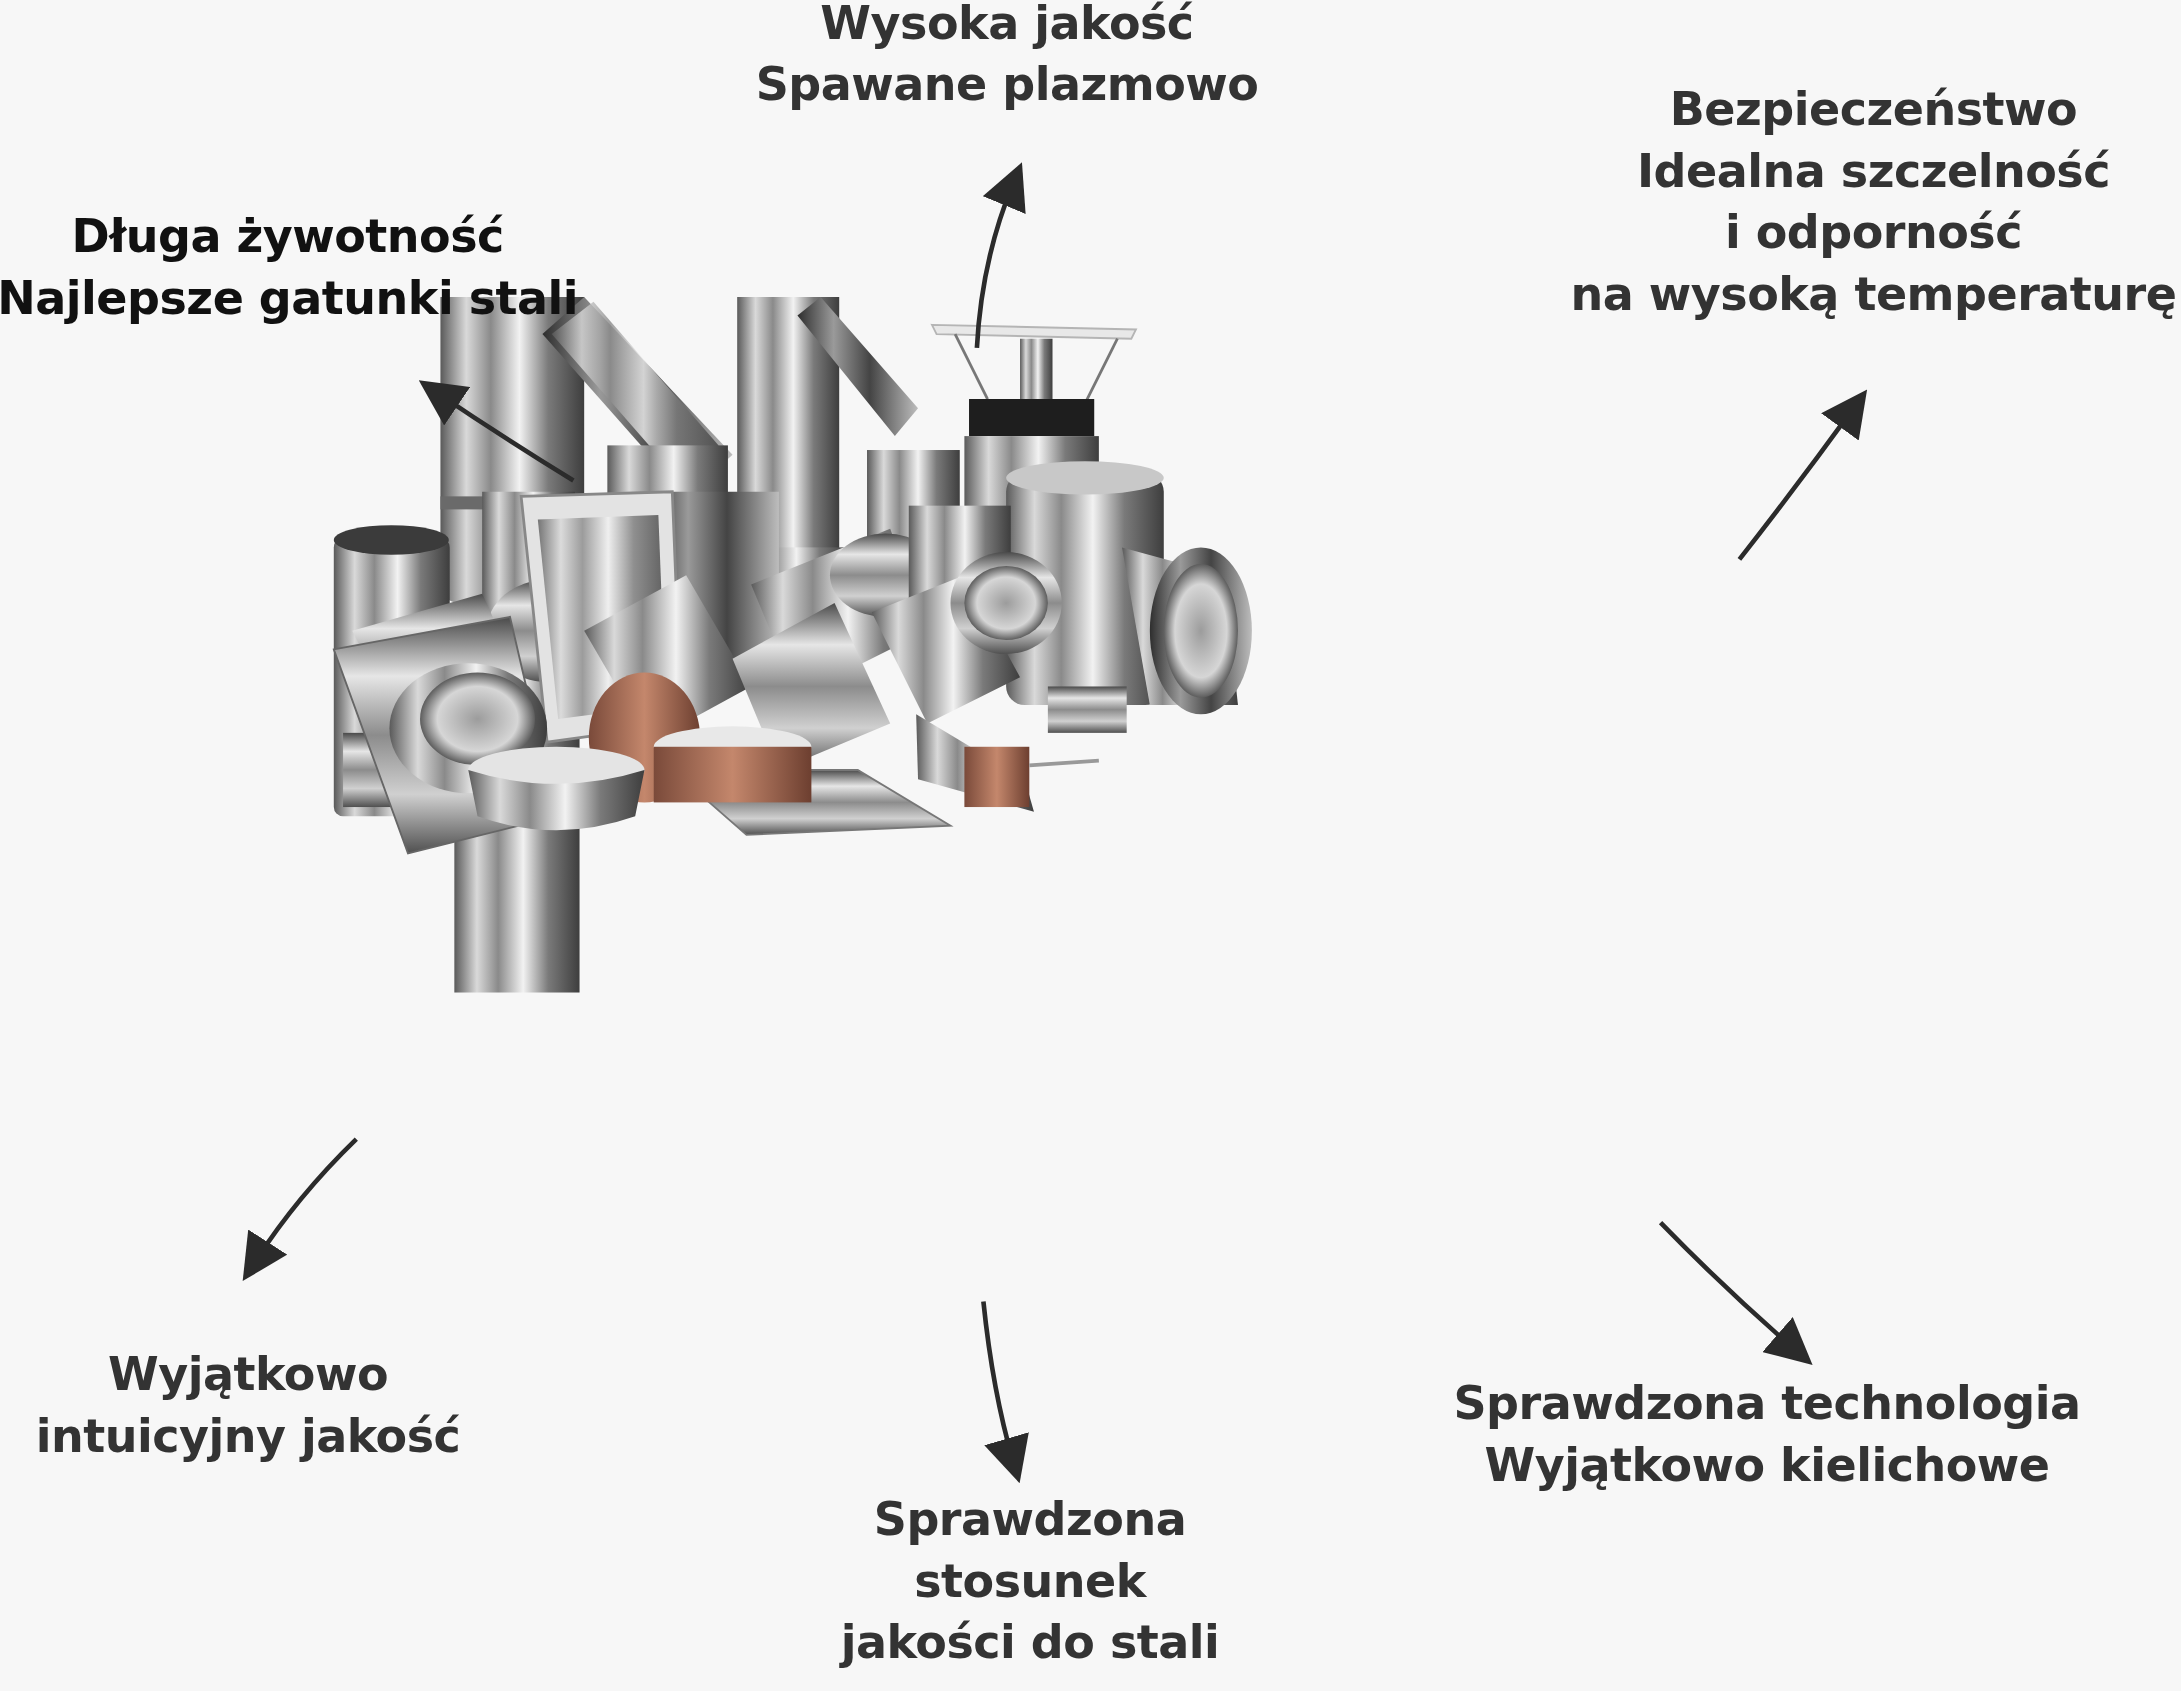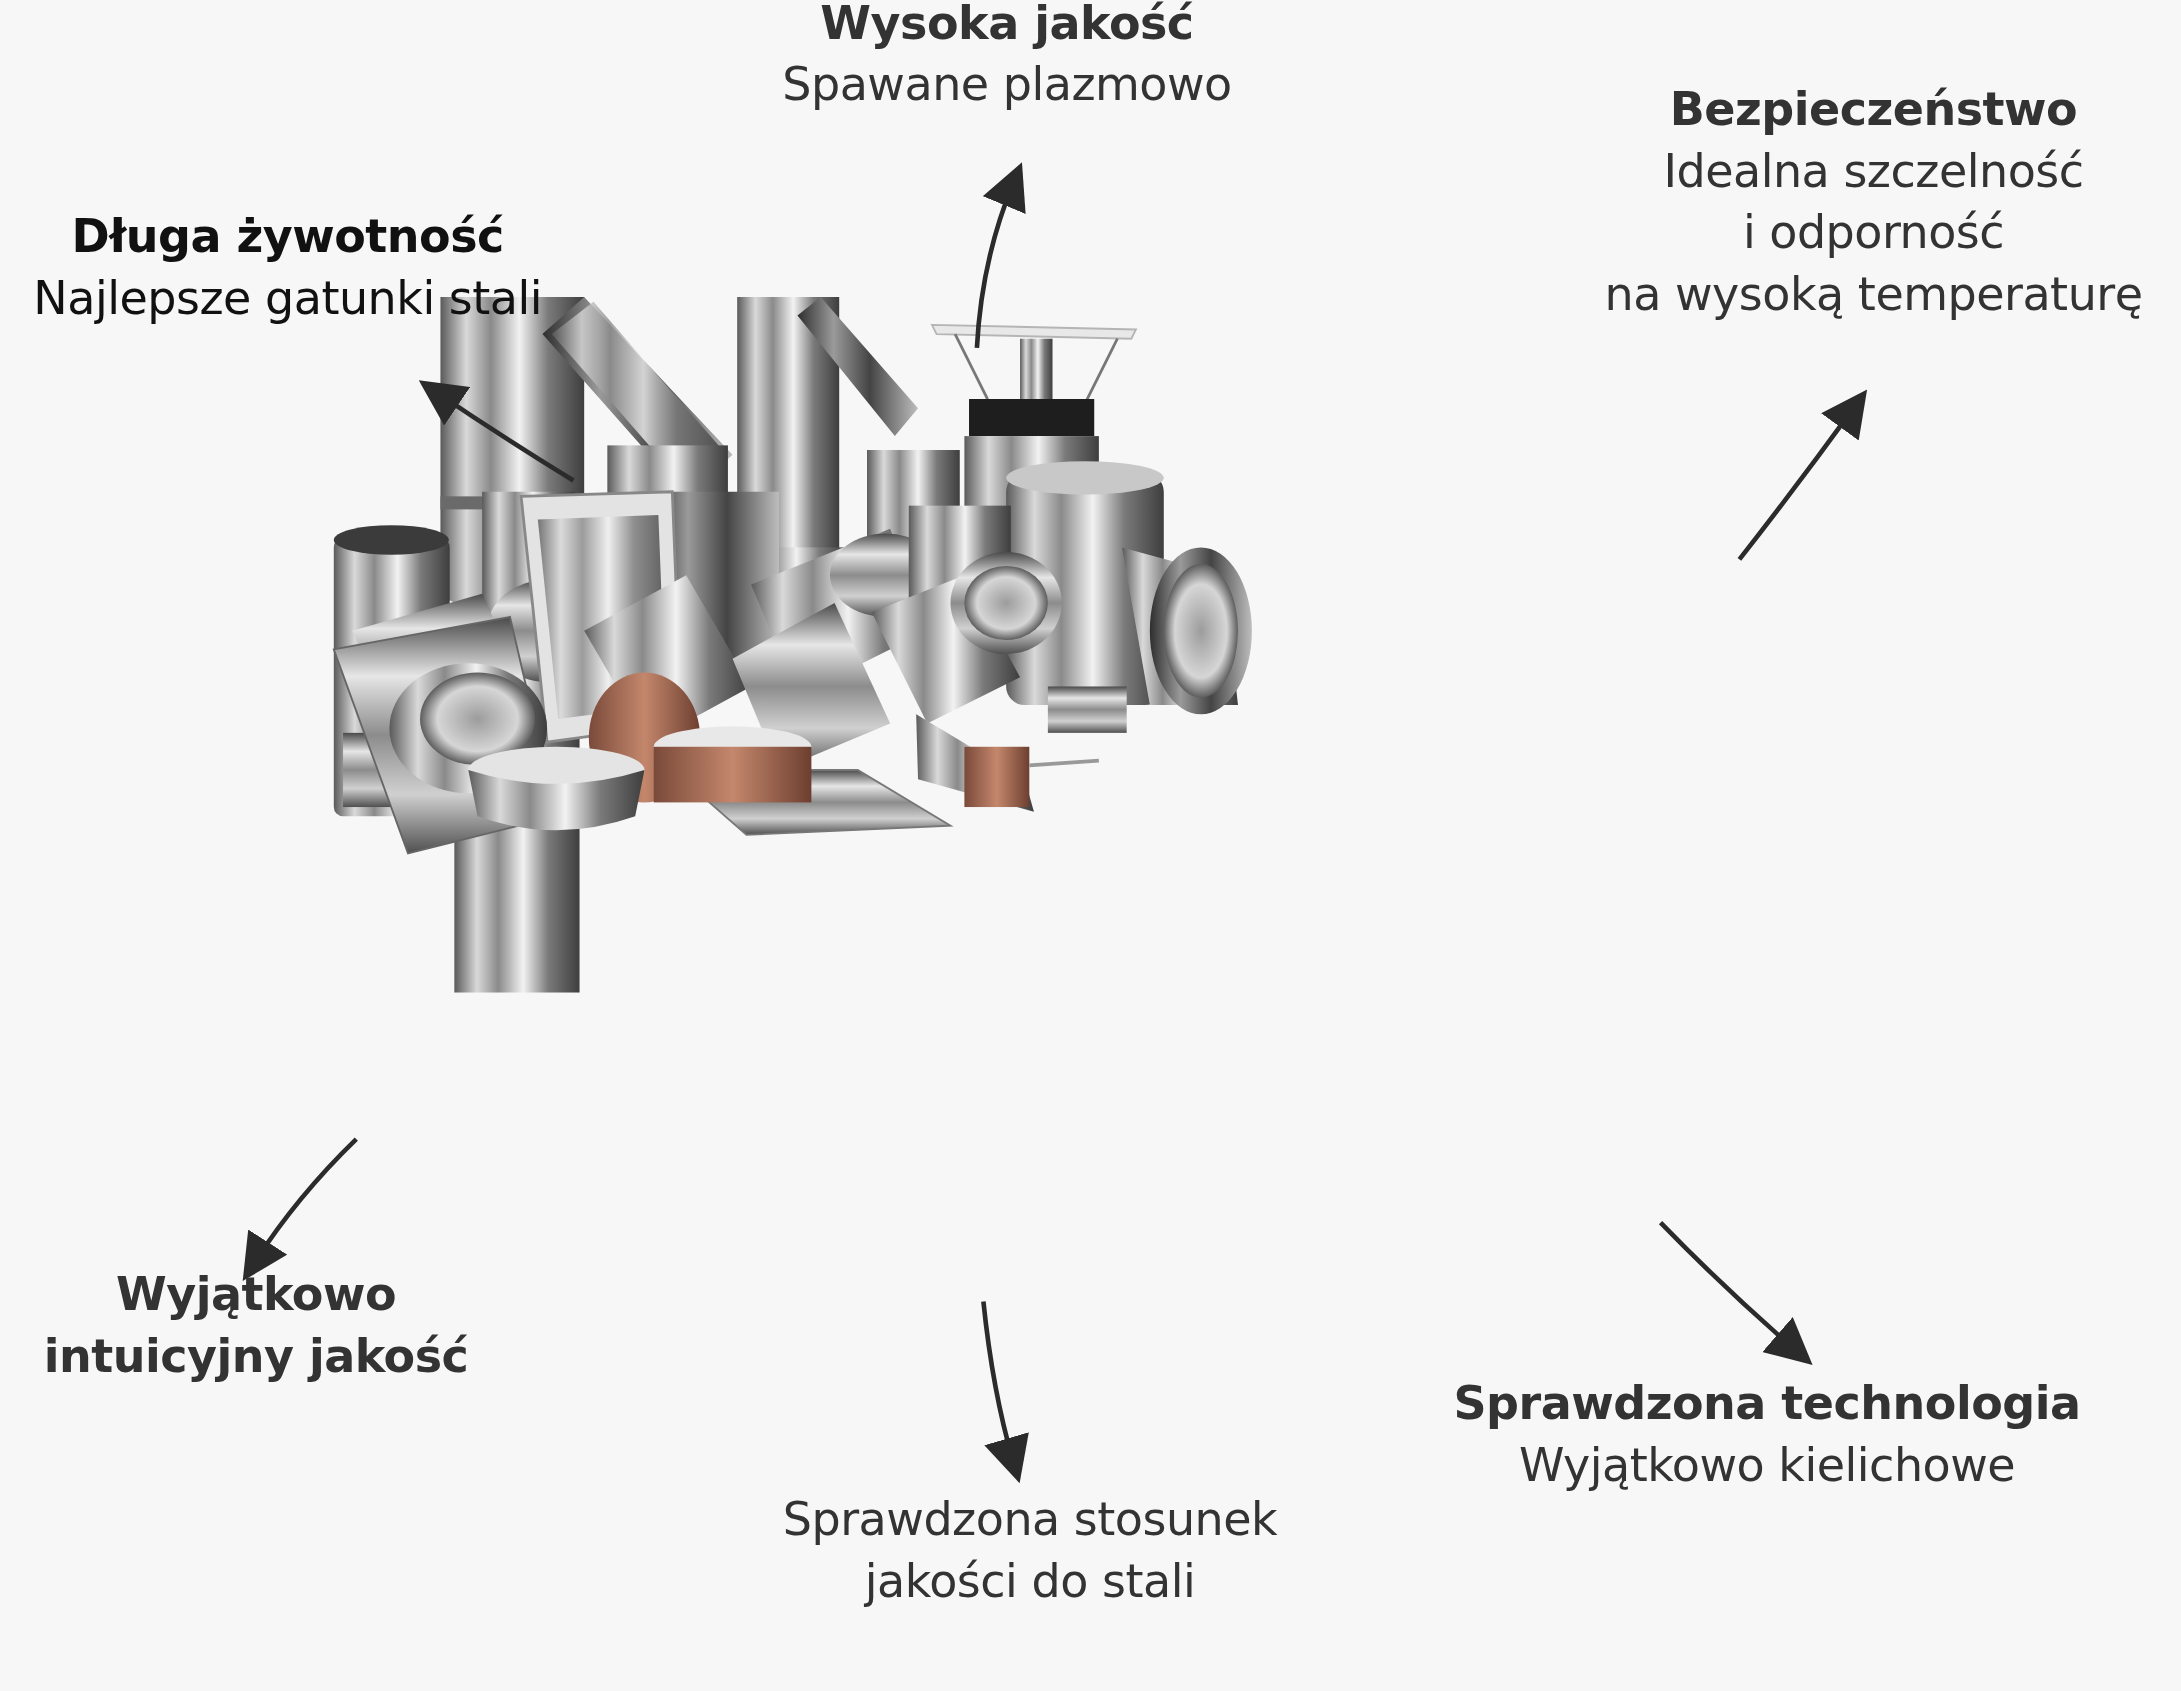--- a/index.html
+++ b/index.html
@@ -23,21 +23,21 @@
     .callout .title {
       display: block;
       font-weight: bold;
       font-size: 46px;
       color: #333333;
       letter-spacing: -0.5px;
     }
     .callout .sub {
       display: block;
       font-size: 46px;
-      font-weight: normal;
+      font-weight: bold;
       color: #333333;
       letter-spacing: -0.5px;
     }
     #callout-durability .title { color: #111111; }
     #callout-durability .sub { color: #111111; }
 
     svg.arrows {
       position: absolute;
       left: 0; top: 0;
       width: 2182px; height: 1692px;
@@ -198,21 +198,21 @@
   <span class="sub">Idealna szczelność</span>
   <span class="sub">i odporność</span>
   <span class="sub">na wysoką temperaturę</span>
 </div>
 
 <div class="callout" id="callout-durability" style="left:-9.3px; top:206px; width:594px;">
   <span class="title">Długa żywotność</span>
   <span class="sub">Najlepsze gatunki stali</span>
 </div>
 
-<div class="callout" id="callout-installation" style="left:0px; top:1264px; width:496px;margin-left:8px;">
+<div class="callout" id="callout-installation" style="left:0px; top:1344px; width:496px;">
   <span class="title">Wyjątkowo</span>
   <span class="title">intuicyjny jakość</span>
 </div>
 
 <div class="callout" id="callout-savings" style="left:761px; top:1489px; width:538px;">
   <span class="sub">Sprawdzona stosunek</span>
   <span class="sub">jakości do stali</span>
 </div>
 
 <div class="callout" id="callout-technology" style="left:1424px; top:1373px; width:686px;">

